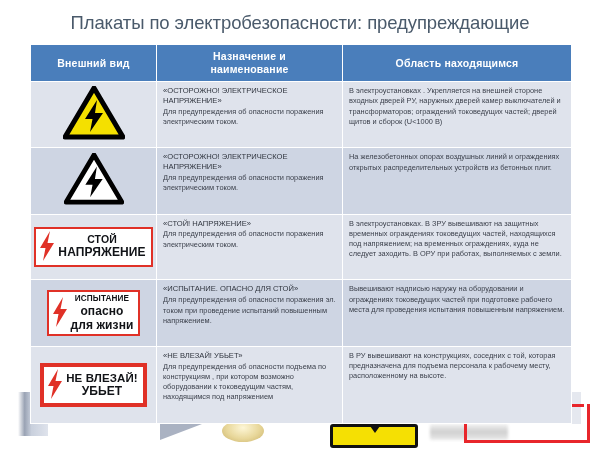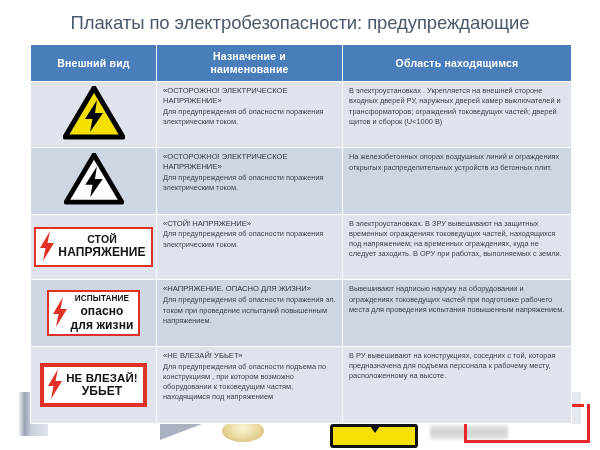--- a/index.html
+++ b/index.html
@@ -243,21 +243,21 @@
               </span>
               <span class="plate-text">
                 <span class="t3">ИСПЫТАНИЕ</span><br>
                 <span class="t2">опасно</span><br>
                 <span class="t2">для жизни</span>
               </span>
             </span>
           </span>
         </td>
         <td>
-          <span class="ttl">«НАПРЯЖЕНИЕ. ОПАСНО ДЛЯ ЖИЗНИ»</span>
+          <span class="ttl">«ИСПЫТАНИЕ. ОПАСНО ДЛЯ СТОЙ»</span>
           <span class="bdy">Для предупреждения об опасности поражения эл. током при проведение испытаний повышенным напряжением.</span>
         </td>
         <td>Вывешивают надписью наружу на оборудовании и ограждениях токоведущих частей при подготовке рабочего места для проведения испытания повышенным напряжением.</td>
       </tr>
 
       <tr class="row-a">
         <td class="cell-img">
           <span class="plate thick">
             <span class="plate-inner">
               <span class="bolt">

